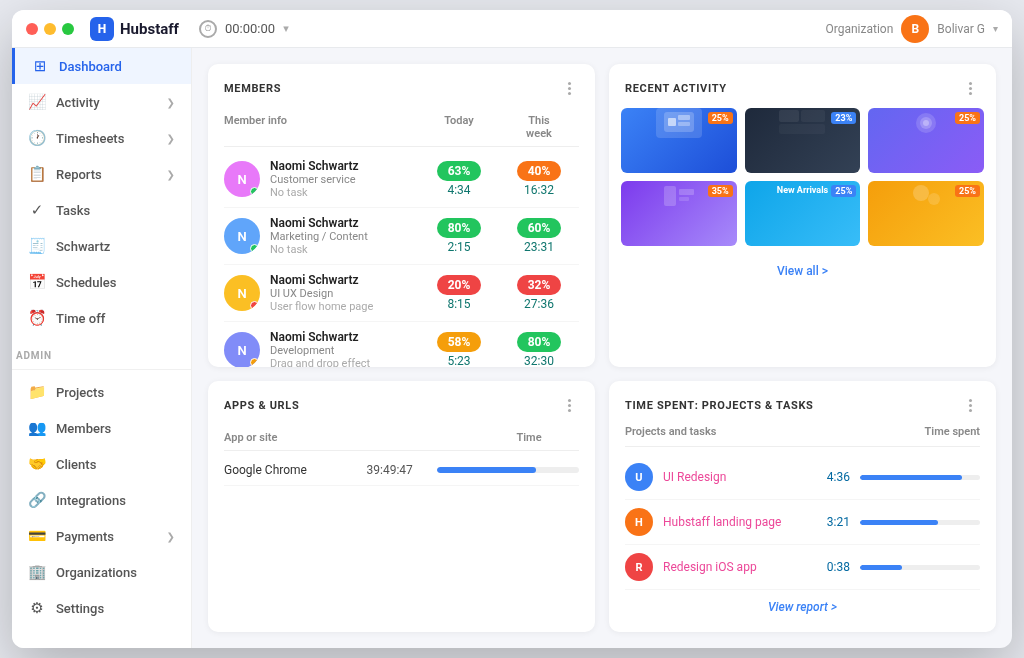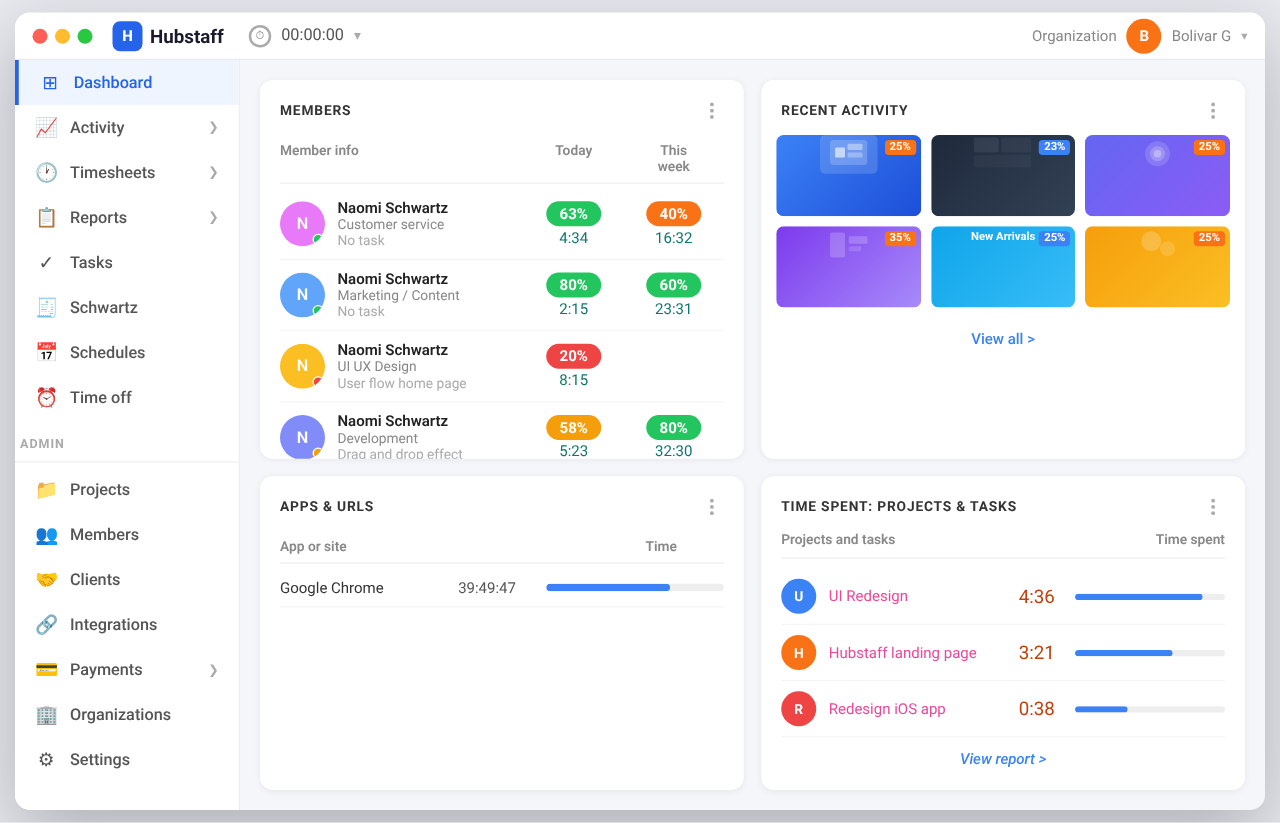--- a/index.html
+++ b/index.html
@@ -318,21 +318,21 @@
       border-bottom: 1px solid #f5f5f5;
     }
     .ts-icon {
       width: 28px; height: 28px;
       border-radius: 50%;
       display: flex; align-items: center; justify-content: center;
       font-size: 11px; font-weight: 700; color: white;
       flex-shrink: 0;
     }
     .ts-name { font-size: 12px; color: #ec4899; flex: 1; }
-    .ts-time { font-size: 15px; color: #c2410c; width: 35px; }
+    .ts-time { font-size: 12px; color: #0369a1; width: 35px; text-align: right; }
     .ts-bar-wrap {
       width: 120px;
       height: 5px;
       background: #eee;
       border-radius: 3px;
       overflow: hidden;
     }
     .ts-bar-fill {
       height: 100%;
       border-radius: 3px;
@@ -537,20 +537,24 @@
               <div class="member-details">
                 <span class="member-name">Naomi Schwartz</span>
                 <span class="member-role">UI UX Design</span>
                 <span class="member-task">User flow home page</span>
               </div>
             </div>
             <div class="time-col">
               <span class="badge badge-red">20%</span>
               <div class="time-today">8:15</div>
             </div>
+            <div class="time-col">
+              <span class="badge badge-red">32%</span>
+              <div class="time-today">27:36</div>
+            </div>
           </div>
 
           <div class="member-row">
             <div class="member-info">
               <div class="member-avatar">
                 <div class="member-avatar-bg" style="background:#818cf8;">N</div>
                 <div class="member-status-dot" style="background:#f59e0b;"></div>
               </div>
               <div class="member-details">
                 <span class="member-name">Naomi Schwartz</span>

